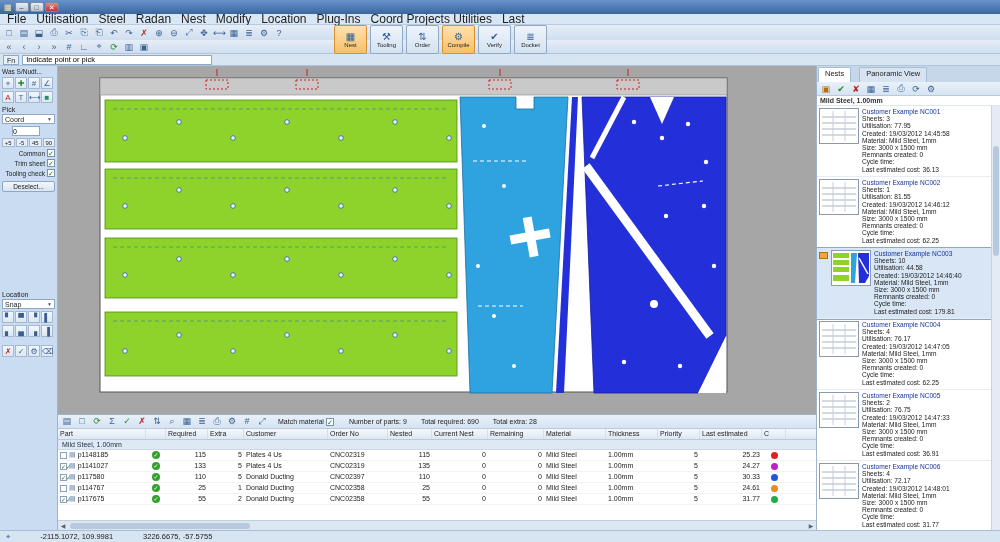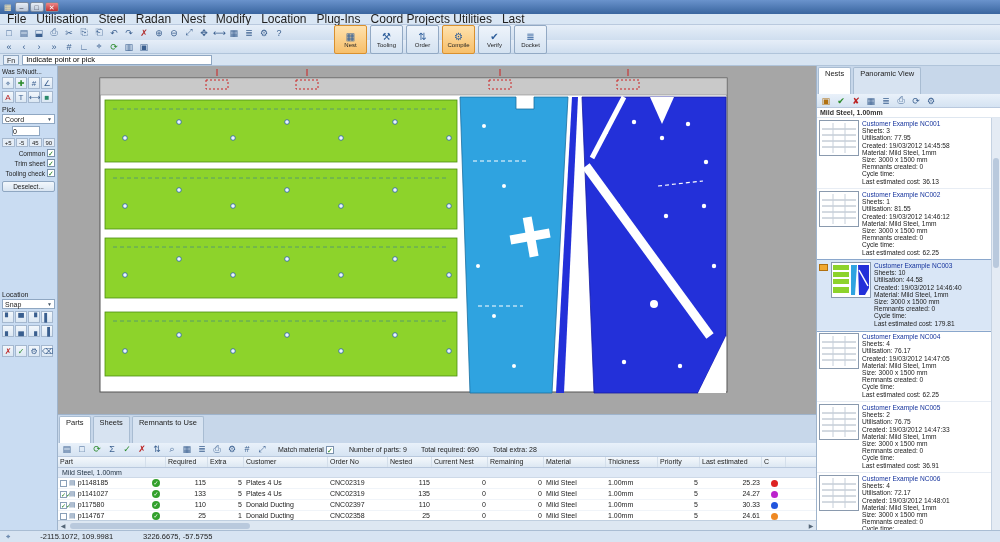--- a/index.html
+++ b/index.html
@@ -65,21 +65,21 @@
   .sb-btn { margin-top:4px; border:1px solid #8fa7c2; background:linear-gradient(#f2f7fc,#d9e5f2);
     text-align:center; height:11px; line-height:10px; font-size:6.5px; border-radius:2px; }
   .sb-gap { height:96px; }
   .sb-bottom-icons { margin-top:8px; }
 
   
   .canvas { position:absolute; top:66px; left:58px; width:758px; height:348px; background:var(--background,#a6a6a6); }
   .canvas svg { display:block; width:758px; height:348px; }
 
   
-  .tabs { display:flex; gap:2px; background:#c7d7ea; padding:1px 1px 0; height:28px; }
+  .tabs { display:flex; gap:8px; background:#c7d7ea; padding:1px 1px 0; height:16px; }
   .tab { padding:0 6px; font-size:7.5px; line-height:11px; background:#d7e3f1;
     border:1px solid #a8bcd2; border-bottom:none; border-radius:2px 2px 0 0; }
   .tab.active { background:#fff; }
 
   
   .right-panel { position:absolute; top:66px; left:816px; width:184px; height:464px;
     background:#eef3fa; border-left:1px solid #9fb4cc; display:flex; flex-direction:column; }
   .rp-toolbar { height:14px; display:flex; gap:1px; align-items:center; padding:1px 2px;
     background:linear-gradient(#e9f1fa,#d5e3f2); border-bottom:1px solid #b9c9de; }
   .rp-material { font-size:7px; padding:1px 3px; background:#fff; border-bottom:1px solid #dfe7f0;
@@ -541,25 +541,20 @@
           <div class="nest-line">Size: 3000 x 1500 mm</div>
           <div class="nest-line">Remnants created: 0</div>
           <div class="nest-line">Cycle time:</div>
           <div class="nest-line">Last estimated cost: 31.77</div>
         </div>
       </div>
     </div>
 </div>
 
 <div class="bottom-panel">
-  <div class="tabs">
-      <span class="tab active">Parts</span>
-      <span class="tab">Sheets</span>
-      <span class="tab">Remnants to Use</span>
-    </div>
   <div class="bp-toolbar">
     <span style="display:flex;gap:1px;">
         <span class="tb-icon">▤</span>
         <span class="tb-icon">□</span>
         <span class="tb-icon" style="color: rgb(42, 138, 42);">⟳</span>
         <span class="tb-icon">Σ</span>
         <span class="tb-icon" style="color: rgb(42, 138, 42);">✓</span>
         <span class="tb-icon" style="color: rgb(187, 34, 34);">✗</span>
         <span class="tb-icon">⇅</span>
         <span class="tb-icon">⌕</span>

